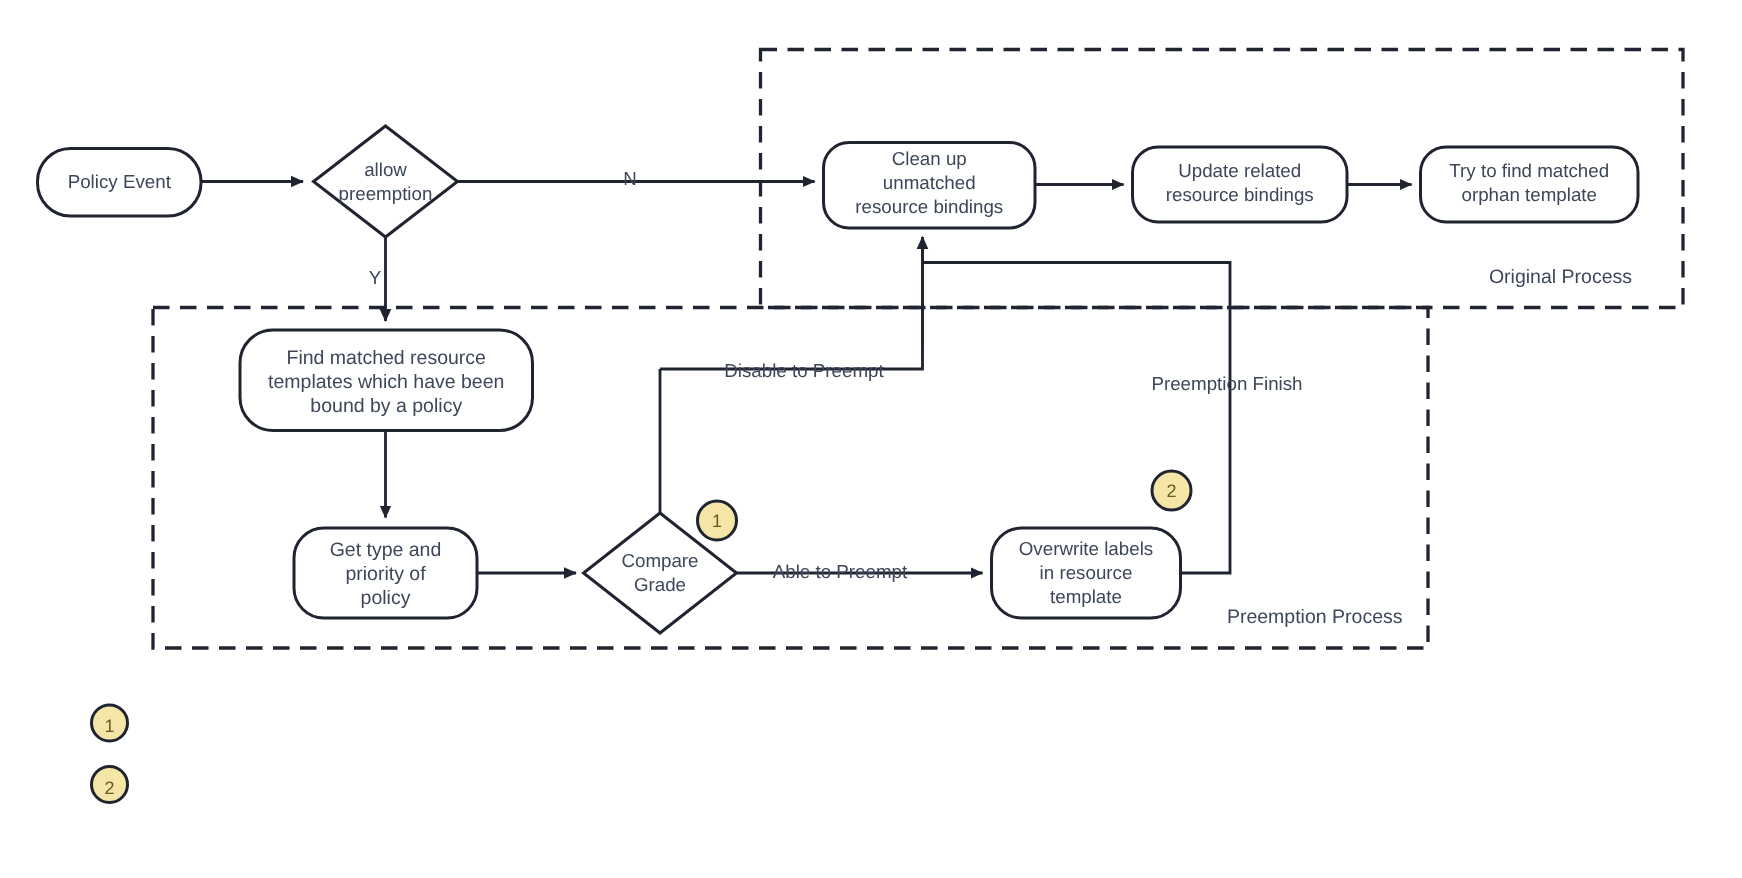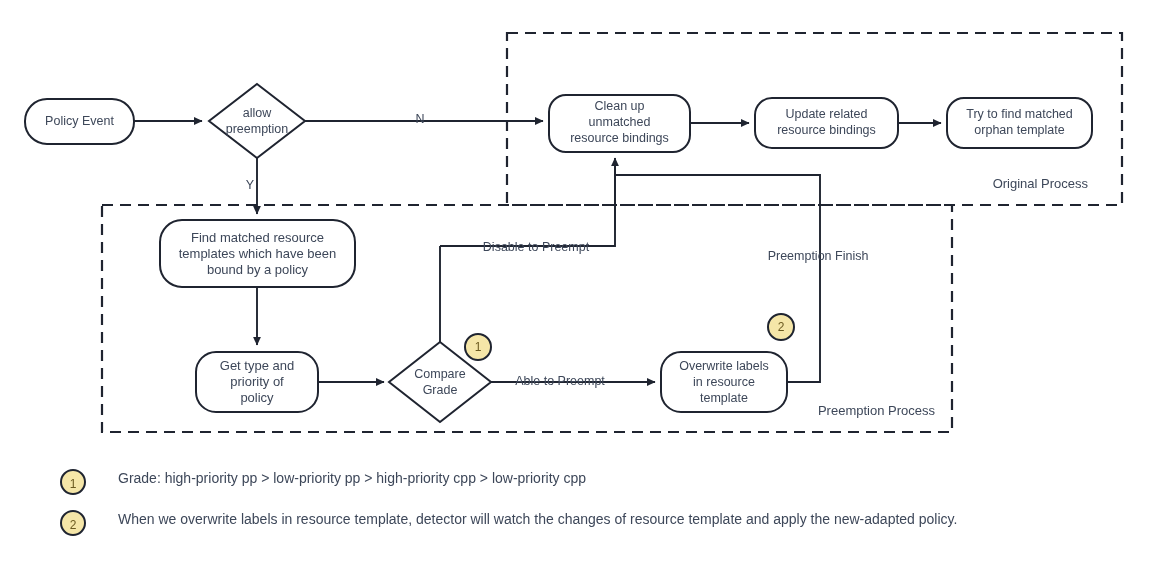--- a/index.html
+++ b/index.html
@@ -197,21 +197,19 @@
     <circle class="badge-circle" cx="478" cy="347" r="13"></circle>
     <text class="badge-text" x="478" y="348">1</text>
 
     <circle class="badge-circle" cx="781" cy="327" r="13"></circle>
     <text class="badge-text" x="781" y="328">2</text>
   </svg>
 
   <div class="footnotes">
     <div class="footnote-row">
       <div class="fn-badge">1</div>
-      <div class="fn-text">Grade: high-priority pp &gt; low-priority pp &gt; high-priority cpp &gt; low-priority cpp</div>
     </div>
     <div class="footnote-row">
       <div class="fn-badge">2</div>
-      <div class="fn-text">When we overwrite labels in resource template, detector will watch the changes of resource template and apply the new-adapted policy.</div>
     </div>
   </div>
 
 </div>
 
 </body></html>

